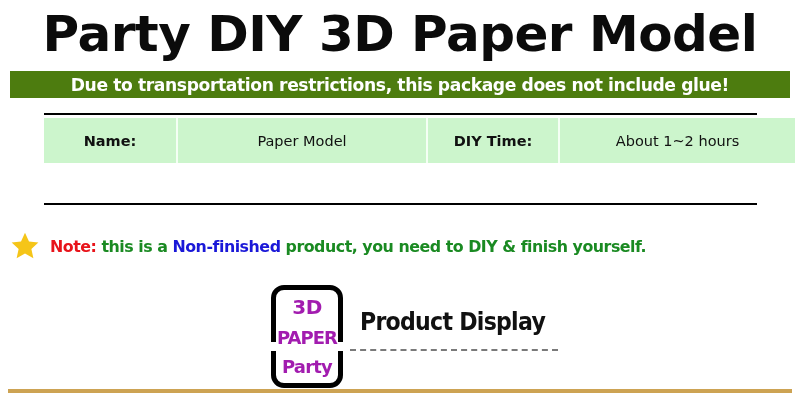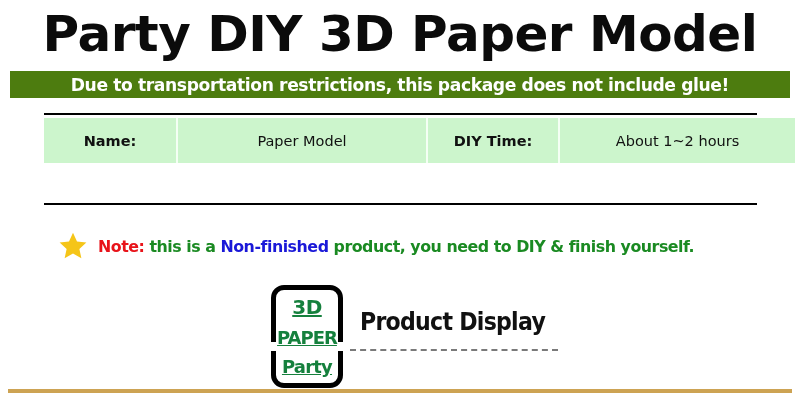--- a/index.html
+++ b/index.html
@@ -108,21 +108,20 @@
   
   .note-row {
     position: absolute;
     left: 0;
     top: 231px;
     width: 680px;
     display: flex;
     align-items: center;
     justify-content: center;
     gap: 10px;
-    padding-left: 48px;
   }
   .star-icon {
     display: block;
     width: 30px;
     height: 30px;
     flex: 0 0 auto;
   }
   .note-text {
     font-family: "DejaVu Sans", sans-serif;
     font-size: 16.5px;
@@ -164,23 +163,22 @@
 
   .badge-lines {
     position: absolute;
     inset: 0;
     display: flex;
     flex-direction: column;
     align-items: center;
     justify-content: space-evenly;
     font-family: "DejaVu Sans", sans-serif;
     font-weight: bold;
-    color: #15803d;
+    color: #a21caf;
     line-height: 1;
-    text-decoration: underline;
   }
   .badge-3d    { font-size: 20px; letter-spacing: -0.5px; }
   .badge-paper { font-size: 18px; letter-spacing: -1px; }
   .badge-model { font-size: 18px; letter-spacing: -0.8px; }
 
   
   .product-display {
     position: absolute;
     left: 360px;
     top: 308px;

